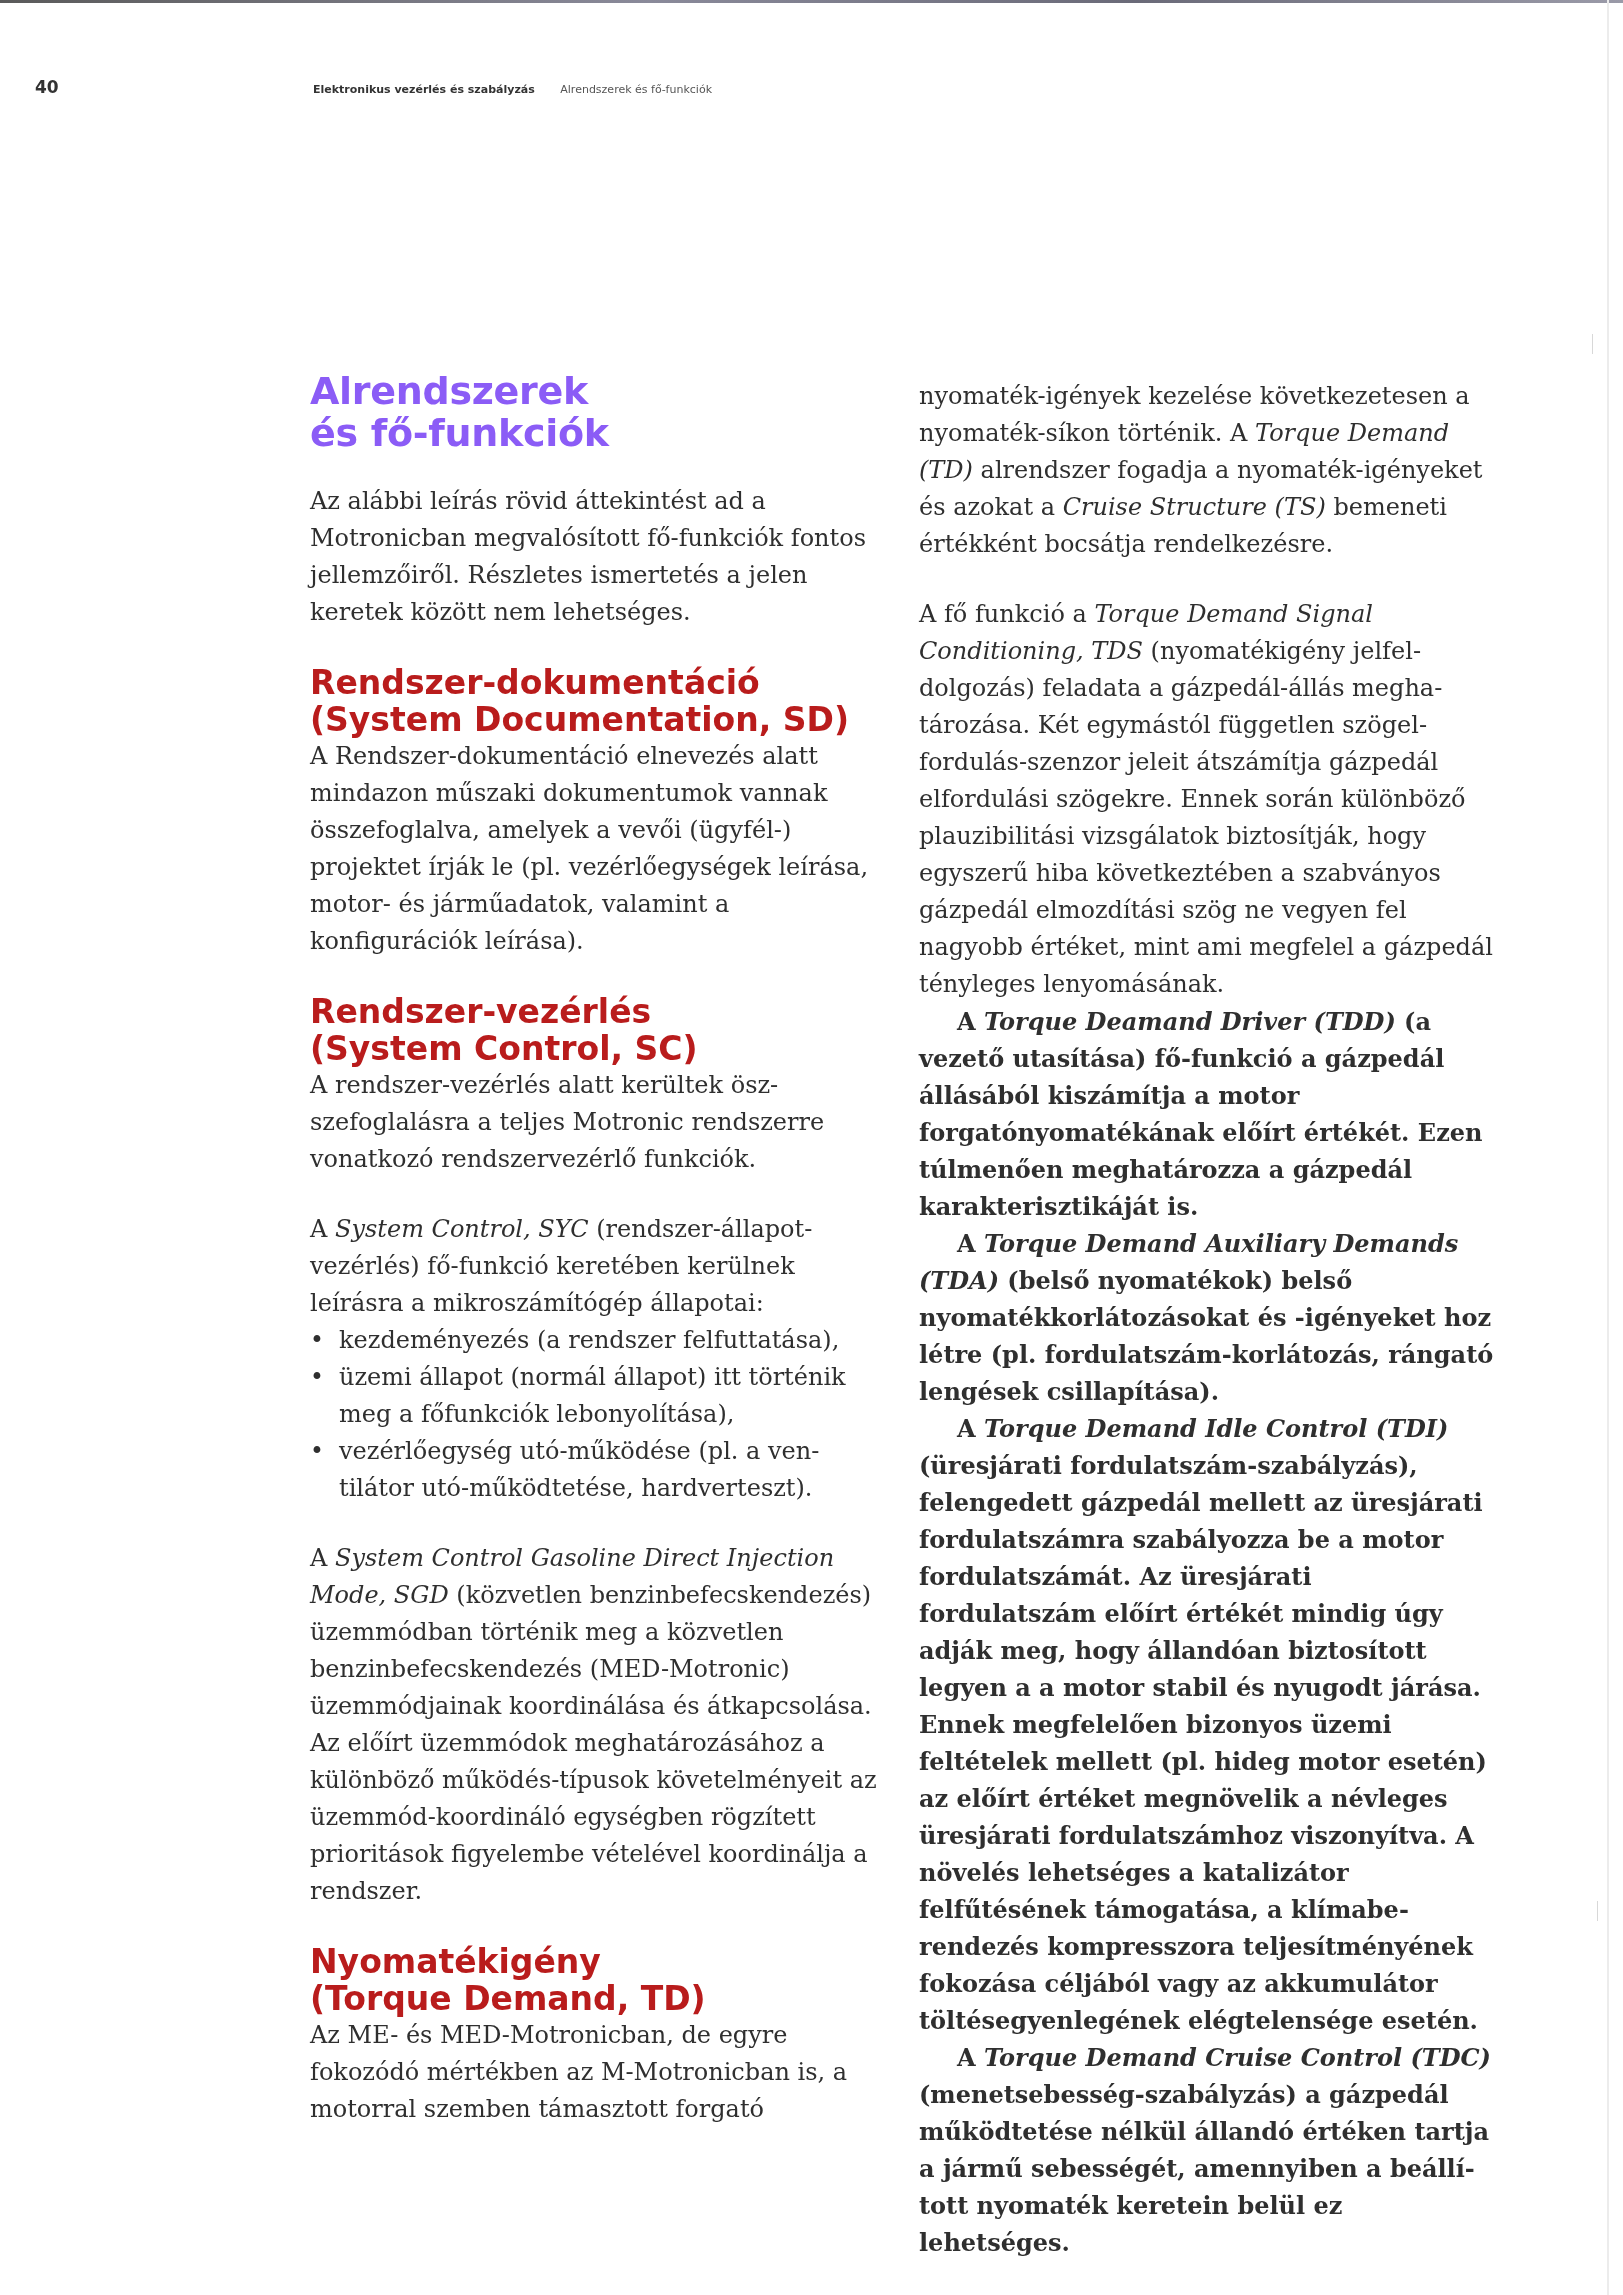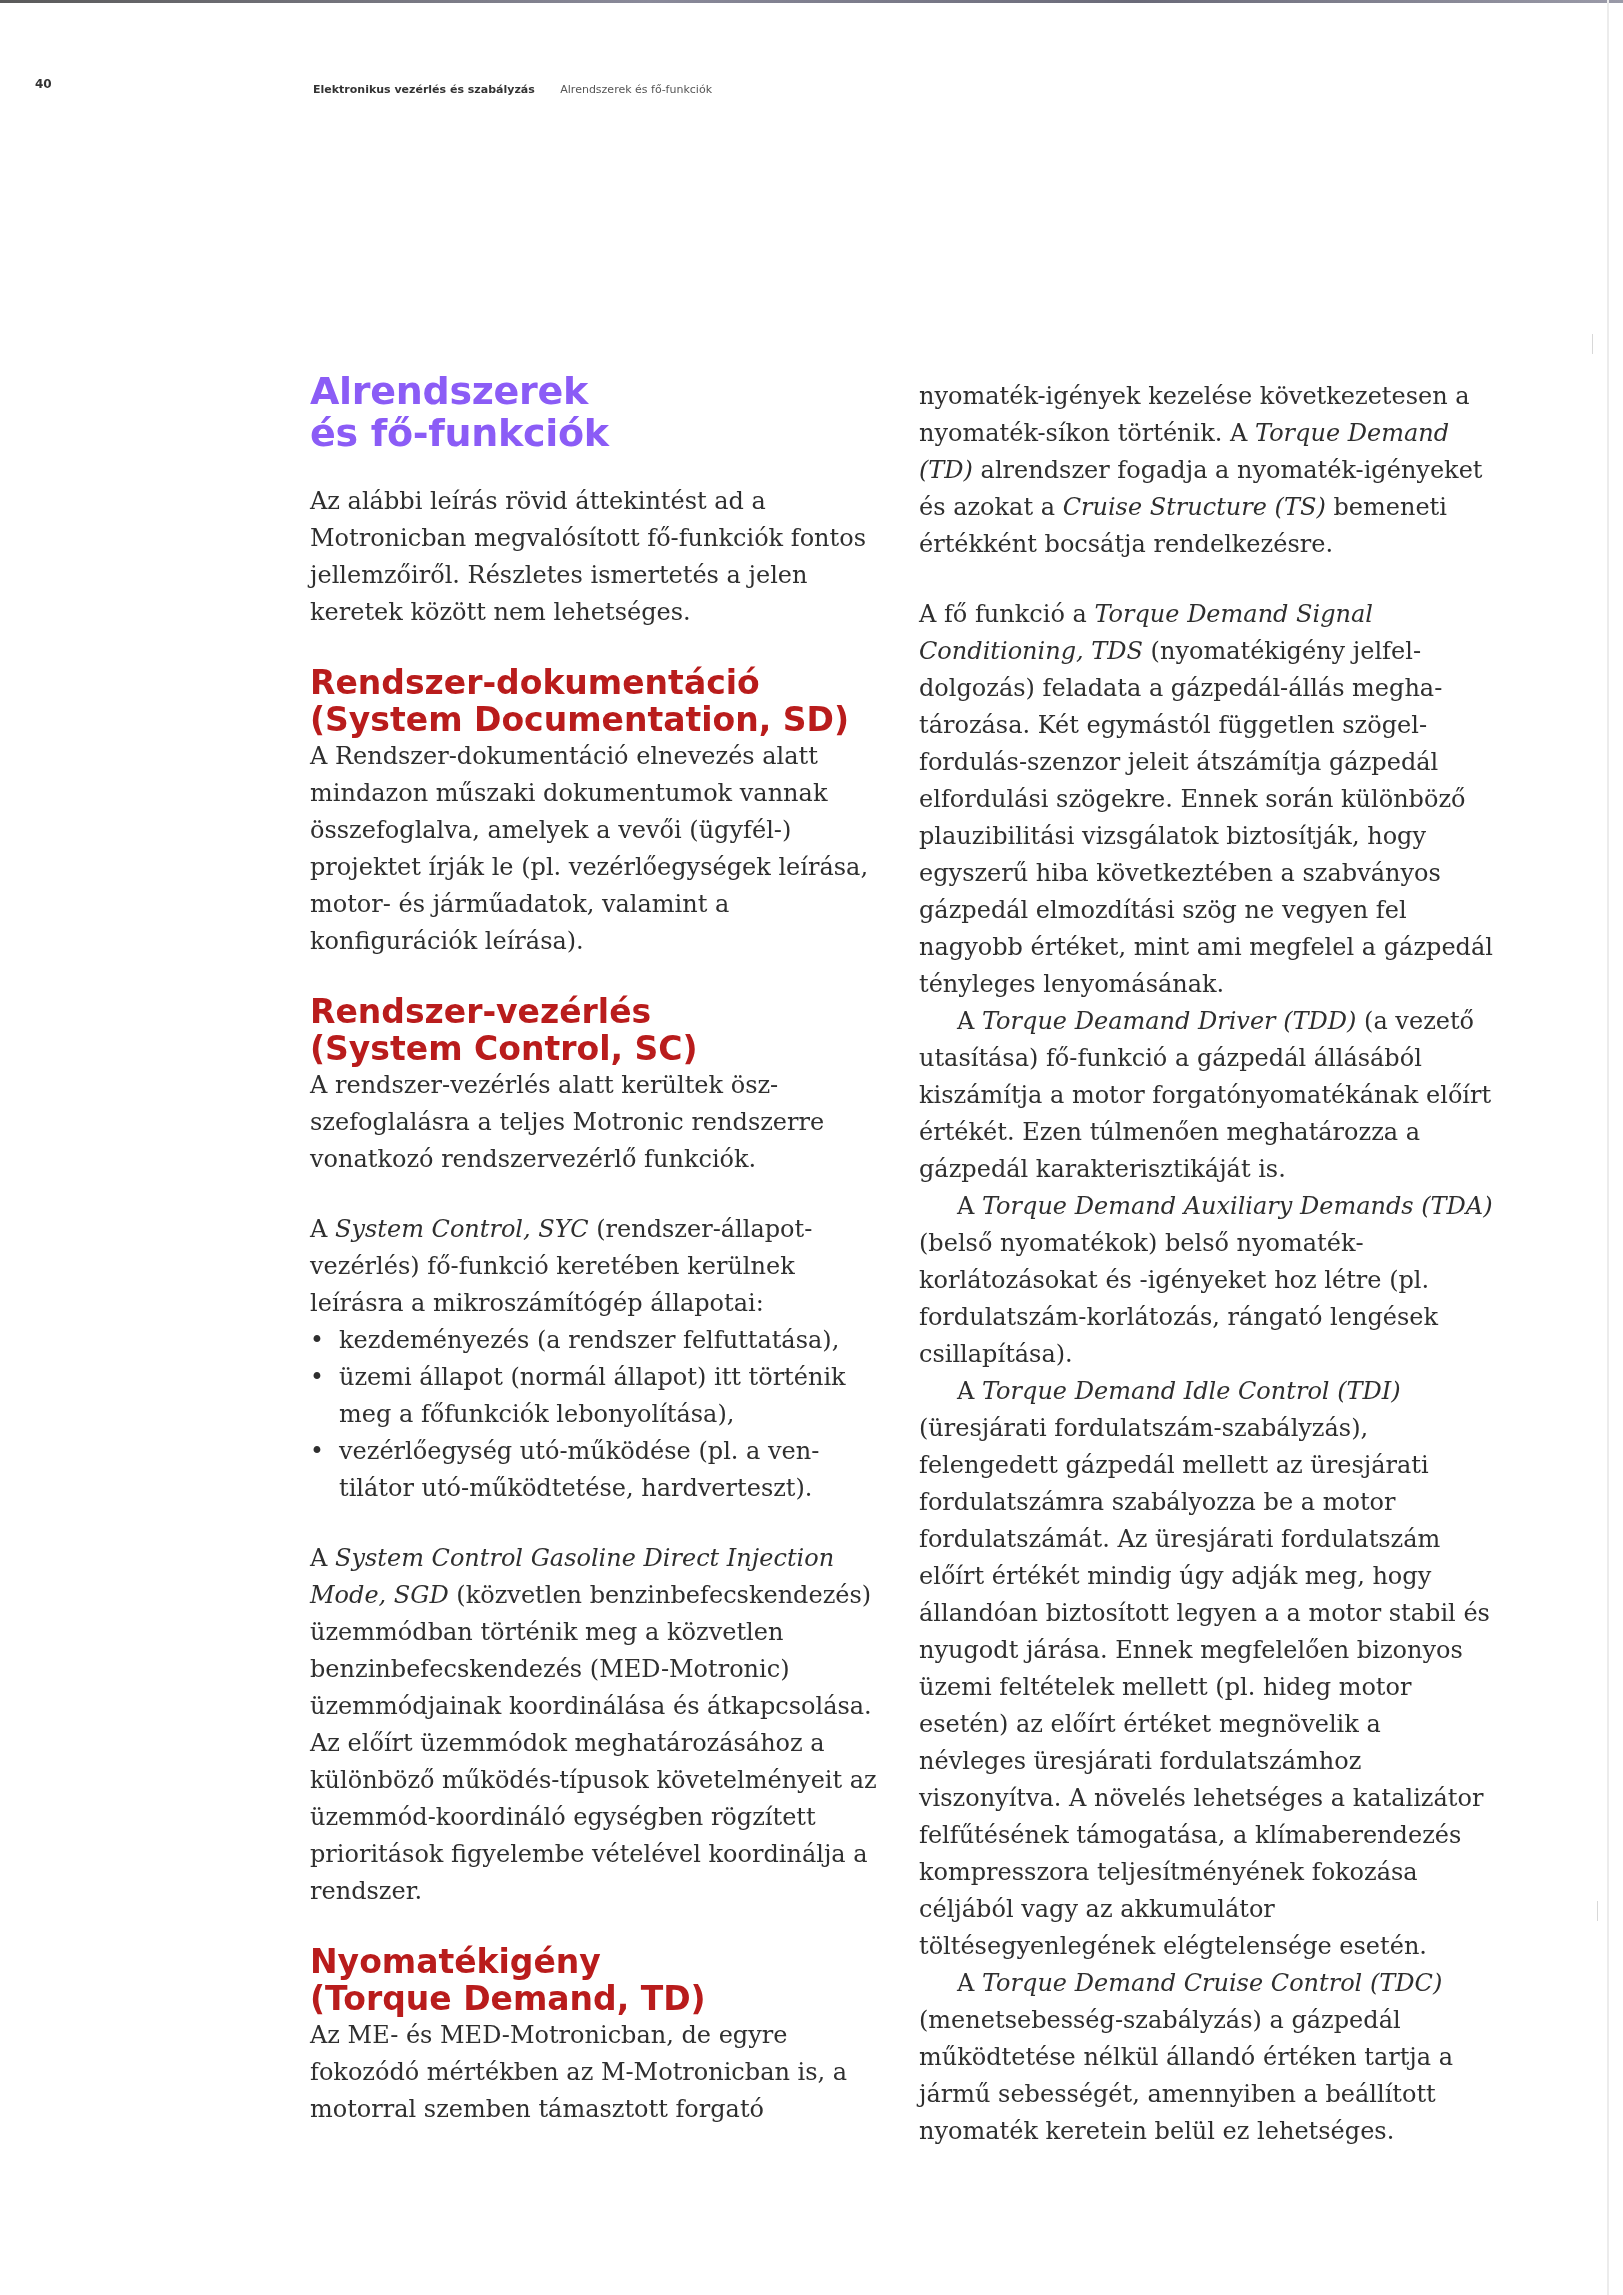--- a/index.html
+++ b/index.html
@@ -1,35 +1,35 @@
 <!DOCTYPE html>
 <html style="font-size:10.5px"><head>
   <meta charset="utf-8">
   <style>
     html, body { margin: 0; padding: 0; background: #ffffff; }
     body { width: 1623px; height: 2295px; position: relative; overflow: hidden; color: #2e2e2e; }
     .scan-edge { position: absolute; left: 0; top: 0; width: 1623px; height: 2.6px; background: linear-gradient(90deg, #5a5a5a, #8a8a9a 40%, #6a6a78 70%, #9a9aa8); }
     .right-edge { position: absolute; right: 14.4px; top: 0; width: 1.3px; height: 2295px; background: #ececec; }
-    .page-number { position: absolute; left: 35px; top: 77px; font-family: "DejaVu Sans", sans-serif; font-weight: bold; font-size: 12px; color: #333; }
+    .page-number { position: absolute; left: 35px; top: 77px; font-family: "DejaVu Sans", sans-serif; font-weight: bold; font-size: 17px; color: #333; }
     .running-head { position: absolute; left: 313px; top: 83px; font-family: "DejaVu Sans", sans-serif; font-size: 11px; white-space: nowrap; }
     .running-head .chapter { font-weight: bold; color: #333; }
     .running-head .section { color: #555; font-weight: normal; margin-left: 22px; }
 
     .col { position: absolute; top: 370px; width: 576px; font-family: "DejaVu Serif", serif; font-size: 24px; line-height: 37px; color: #2f2f2f; }
     .col-left { left: 310px; }
     .col-right { left: 919px; top: 378px; }
 
     .main-title { font-family: "DejaVu Sans", sans-serif; font-weight: bold; font-size: 38px; line-height: 42px; color: #8b5cf6; margin: 0 0 29px 0; letter-spacing: -0.3px; }
     .main-title span { display: block; }
     .sub-heading { font-family: "DejaVu Sans", sans-serif; font-weight: bold; font-size: 33px; line-height: 37px; color: #b91c1c; margin: 0; }
     .sub-heading span { display: block; }
     p { margin: 0; }
     .para { margin-bottom: 0; }
     .gap { height: 33px; }
-    .indent { text-indent: 38px; }
+    .indent { text-indent: 38px; font-weight: bold; }
     em { font-style: italic; }
     ul.bullets { list-style: none; margin: 0; padding: 0; }
     ul.bullets li { position: relative; padding-left: 29px; }
     ul.bullets li::before { content: "\2022"; position: absolute; left: 0; top: 0; font-size: 23.6px; color: #2f2f2f; }
     .scan-mark { position: absolute; width: 3.9px; height: 19.6px; border-left: 1.3px solid #d8d8d8; }
   </style>
 </head>
 <body>
 
 <div class="scan-edge"></div>

